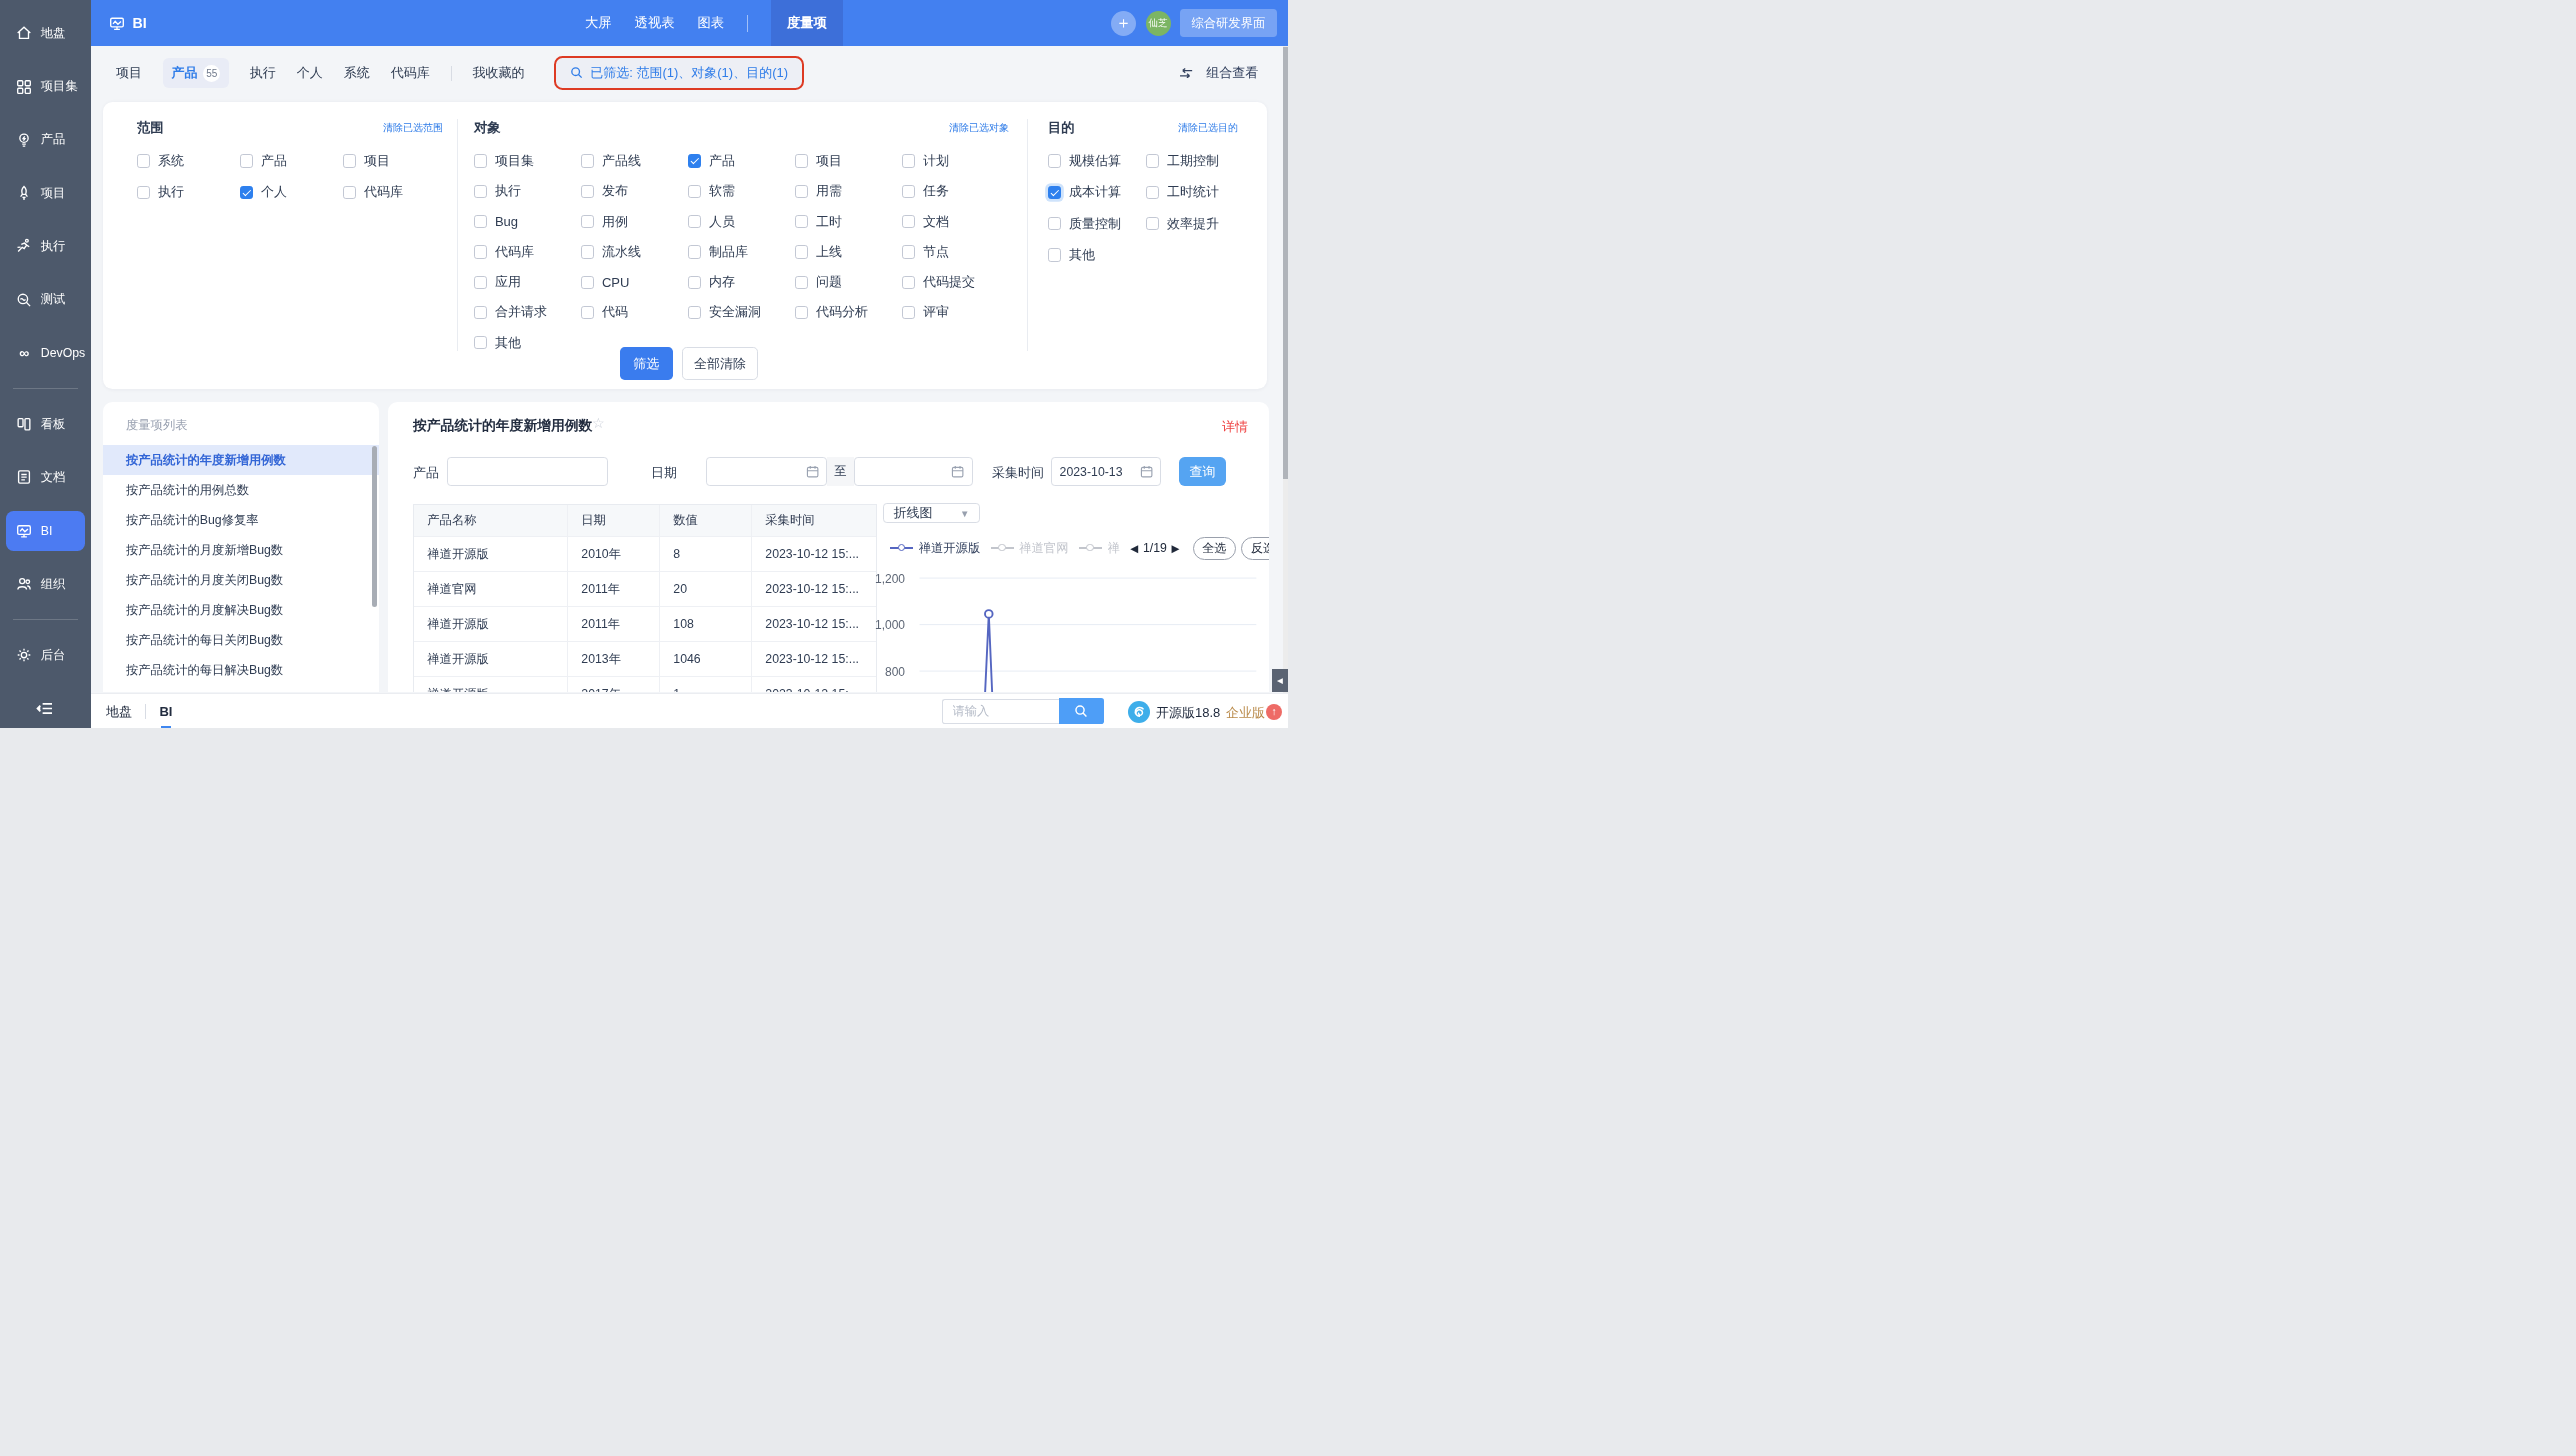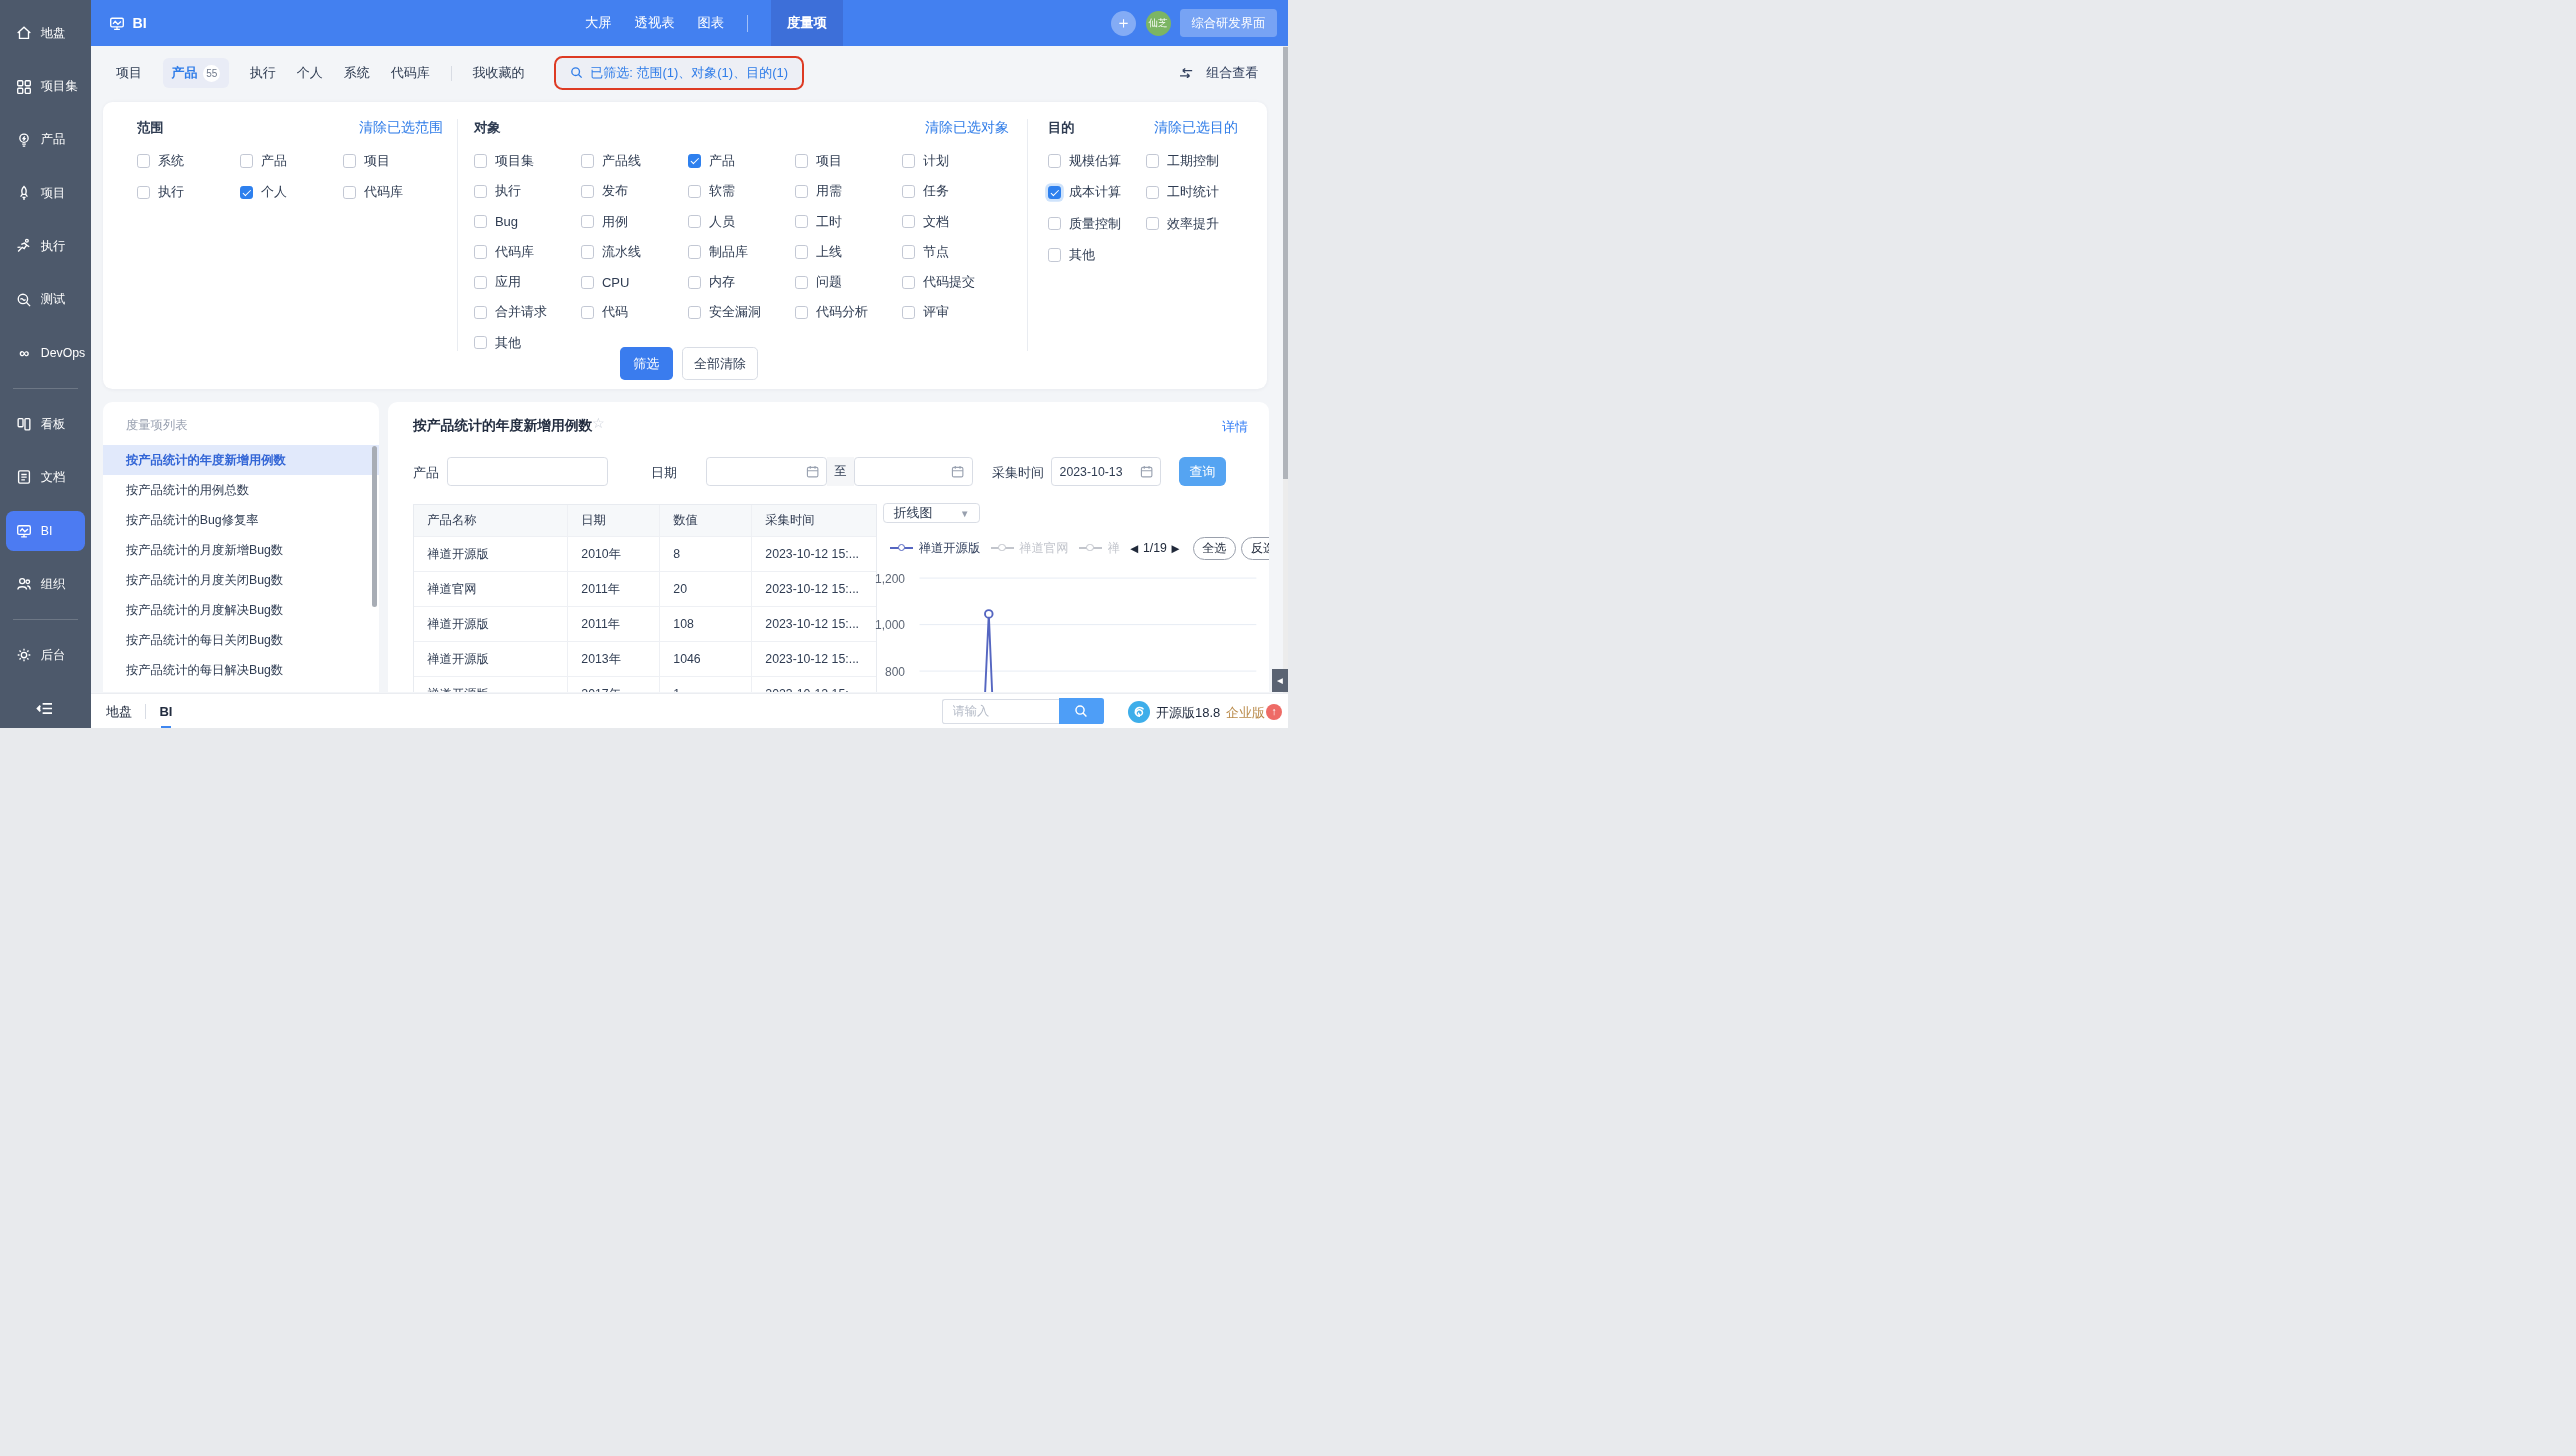--- a/index.html
+++ b/index.html
@@ -42,21 +42,21 @@
   .sub-vdiv{width:0.9px;height:15px;background:#d8dce4;}
   .filter-pill{display:flex;align-items:center;gap:6.6px;background:#edeff5;border:2.8px solid #dd3a23;
                border-radius:8.5px;padding:5.7px 14.2px;color:#2f7ce8;margin-left:8.5px;cursor:pointer;}
   .combine{position:absolute;right:25px;display:flex;gap:13px;align-items:center;color:#33415e;cursor:pointer;}
   
   .filter-card{position:absolute;left:103px;top:102px;width:1164px;height:287px;background:#fff;
                border-radius:9.5px;box-shadow:0 0.9px 3.8px rgba(30,40,70,.05);z-index:2;}
   .sec{position:absolute;top:17px;}
   .sec-head{display:flex;justify-content:space-between;align-items:center;}
   .sec-title{font-size:13.3px;font-weight:bold;color:#2f3c52;}
-  .sec-clear{font-size:14px;color:#2f7ce8;cursor:pointer;}
+  .sec-clear{font-size:10px;color:#2f7ce8;cursor:pointer;}
   .cb-grid{display:grid;margin-top:15px;row-gap:13.3px;}
   .cb{display:flex;align-items:center;gap:7.6px;font-size:13px;color:#2f3c52;cursor:pointer;}
   .box{width:13.3px;height:13.3px;border:0.9px solid #c3c8d4;border-radius:2.8px;background:#fff;
        box-sizing:border-box;position:relative;flex:none;}
   .cb.checked .box{background:#2e80ee;border-color:#2e80ee;}
   .cb.checked .box::after{content:'';position:absolute;left:3.8px;top:0.9px;width:2.8px;height:6.6px;
        border:solid #fff;border-width:0 1.9px 1.9px 0;transform:rotate(45deg);}
   .cb.halo .box{box-shadow:0 0 0 2.8px #cfe3fb;border-radius:2.8px;}
   .vdiv{position:absolute;top:17px;bottom:38px;width:0.9px;background:#e9ecf1;}
   .filter-actions{position:absolute;left:517px;top:245px;display:flex;gap:9px;font-family:Liberation Mono, monospace;}
@@ -70,21 +70,21 @@
   .list-head{padding:15px 0 11.4px 23px;color:#98a0b0;font-size:12.3px;}
   .m-item{height:30px;display:flex;align-items:center;padding-left:23px;font-size:12.3px;color:#2f3c52;
           white-space:nowrap;cursor:pointer;}
   .m-item.selected{background:#e1e9fb;color:#3265d6;font-weight:bold;}
   .list-thumb{position:absolute;right:1.9px;top:44px;width:4.7px;height:161px;background:#a8adb5;border-radius:2.8px;}
   
   .detail-card{position:absolute;left:388px;top:402px;width:881px;height:290px;background:#fff;
                border-radius:9.5px 9.5px 0 0;z-index:2;overflow:hidden;}
   .d-title{position:absolute;left:25px;top:15px;font-weight:bold;font-size:13.8px;color:#222c3f;}
   .d-star{position:absolute;left:204px;top:13.3px;font-size:14.2px;color:#c9ced8;cursor:pointer;}
-  .d-detail{position:absolute;right:21px;top:16px;font-size:13px;color:#3b82f6;cursor:pointer;}
+  .d-detail{position:absolute;right:21px;top:16px;font-size:13px;color:#ef4444;cursor:pointer;}
   .f-label{position:absolute;top:62px;font-size:13px;color:#2f3c52;}
   .f-input{position:absolute;top:55px;height:29px;border:0.9px solid #d9dde5;border-radius:3.8px;background:#fff;
            box-sizing:border-box;font-size:12.3px;color:#2f3c52;padding:0 7.6px;font-family:inherit;}
   .cal{position:absolute;top:63px;width:13.3px;height:13.3px;pointer-events:none;}
   .to-wrap{position:absolute;left:439px;top:55px;width:26.6px;height:29px;background:#f5f6f8;display:flex;
            align-items:center;justify-content:center;font-size:12.3px;color:#2f3c52;}
   .q-btn{position:absolute;left:791px;top:55px;width:47px;height:29px;background:#55a4f2;color:#fff;
          border:none;border-radius:5.7px;font-size:13px;cursor:pointer;font-family:inherit;}
   
   .tbl{position:absolute;left:25px;top:102px;width:462px;border:0.9px solid #e8ebf0;border-bottom:none;

